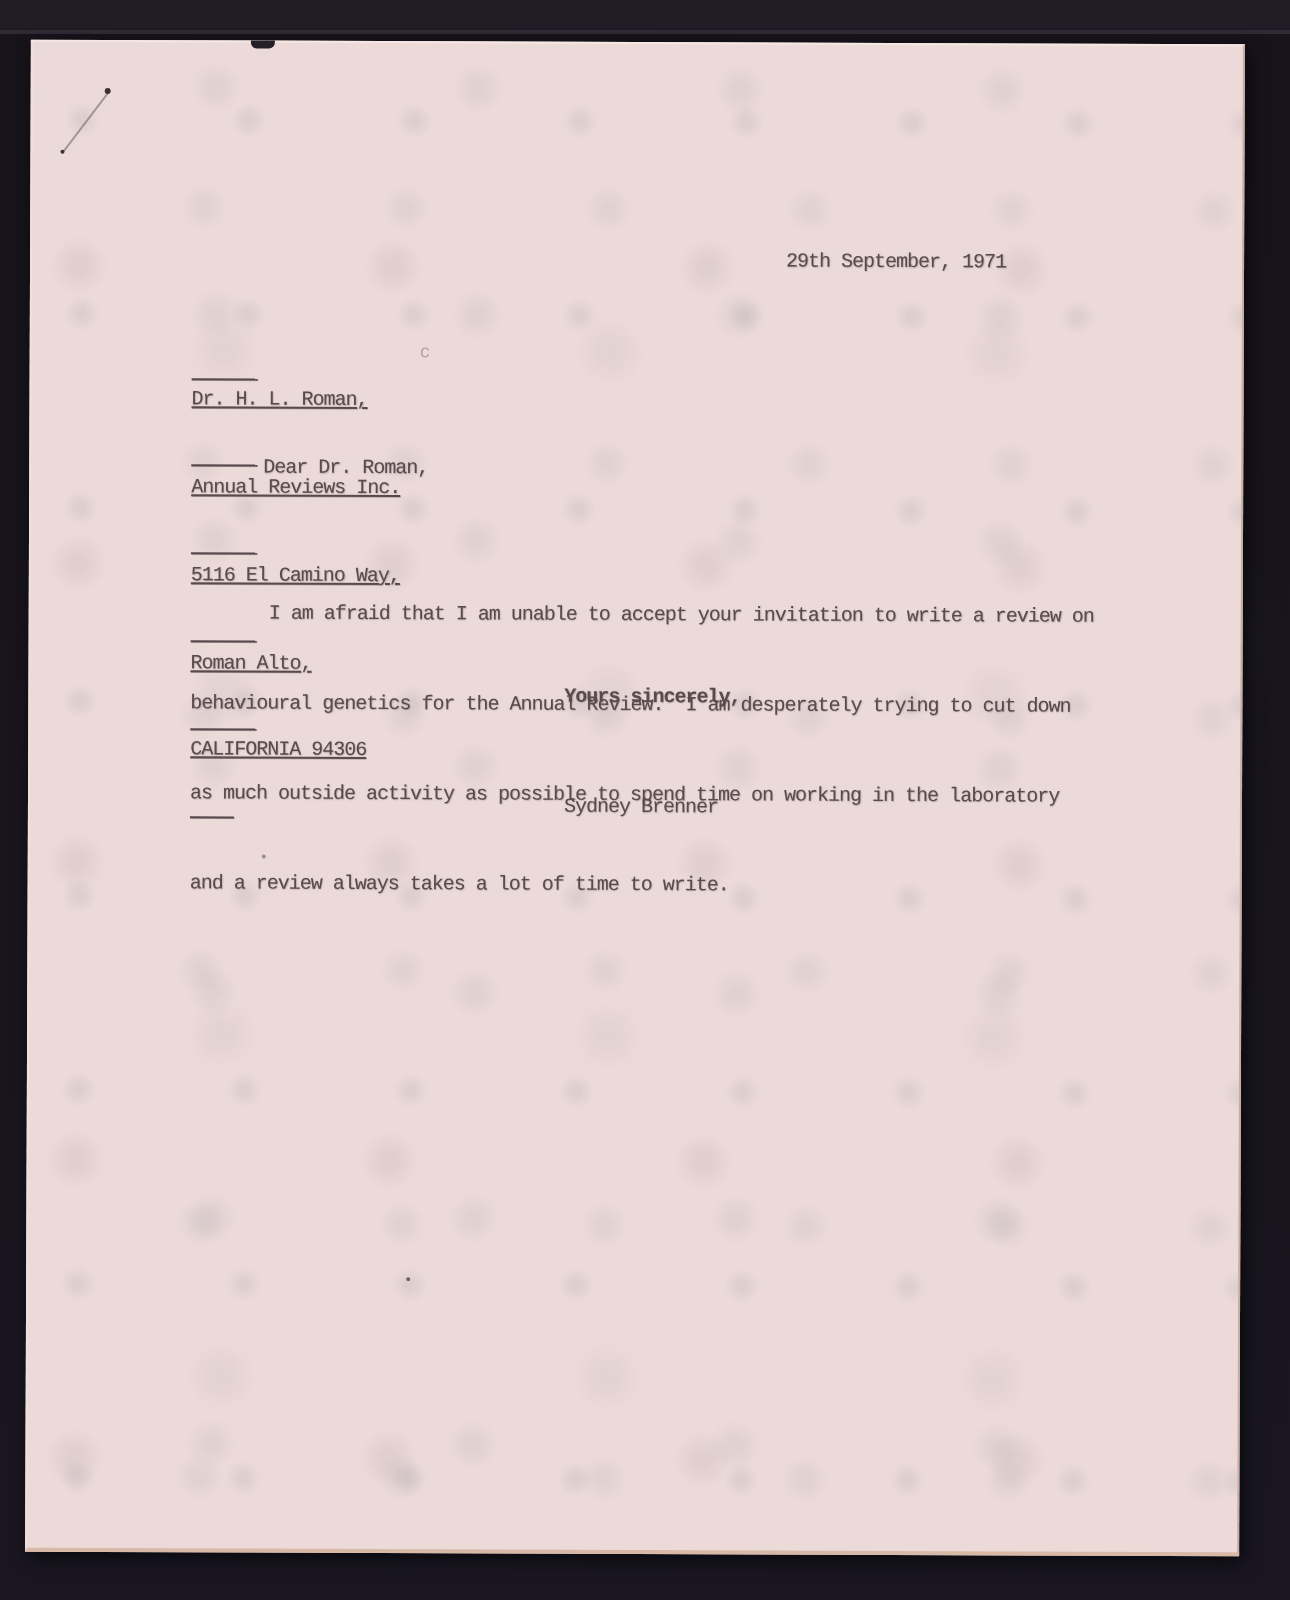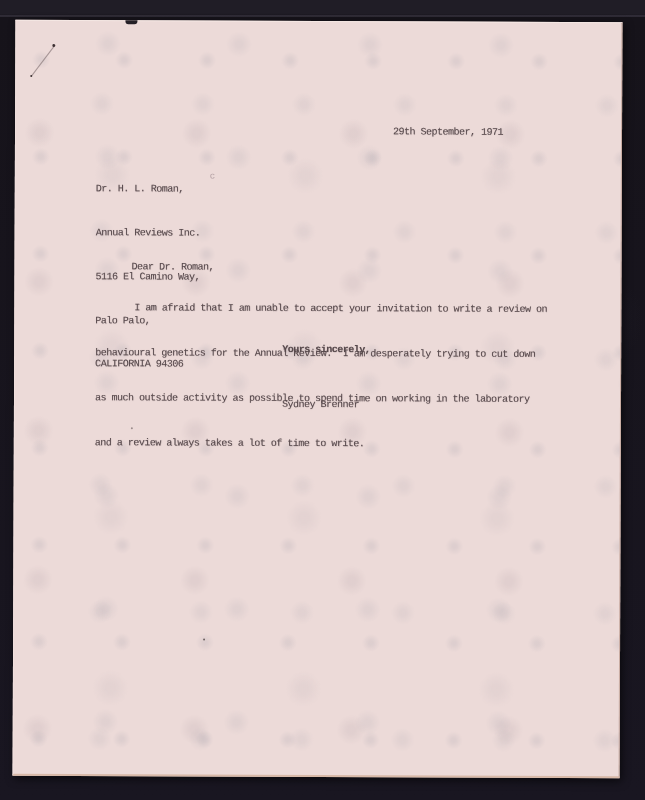--- a/index.html
+++ b/index.html
@@ -35,22 +35,22 @@
     border-bottom:2px solid #d8b9a8;
     border-right:1px solid #c9aca2;
     box-shadow:2px 3px 9px rgba(0,0,0,.6);
   }
   .txt {
     position:absolute; color:#584a4d; font-size:10px; line-height:15px;
     letter-spacing:-0.5px; white-space:pre;
     text-shadow:.3px .3px .7px rgba(88,74,77,.45);
   }
   .date-line     { left:377px; top:102px; }
-  .address-block { left:80px;  top:132px; line-height:14.6px; }
-  .salutation    { left:80px;  top:238px;padding-left:36px; }
+  .address-block { left:80px;  top:144px; line-height:14.6px;text-decoration:underline; }
+  .salutation    { left:80px;  top:206px;padding-left:36px; }
   .body-block    { left:80px;  top:249px; width:470px; }
   .body-line.indent { padding-left:39px; }
   .closing       { left:267px; top:320px;font-weight:bold; }
   .signature     { left:267px; top:375px;font-family:Liberation Mono, monospace; }
   .stray-mark {
     position:absolute; left:194px; top:150px; font-size:9px;
     color:rgba(135,115,122,.55); letter-spacing:0;
   }
   .scratch {
     position:absolute; left:15px; top:55px; width:38px; height:1px;
@@ -81,21 +81,21 @@
     <div class="speck s2"></div>
     <div class="speck s3"></div>
     <div class="speck s4"></div>
 
     <div class="txt date-line">29th September, 1971</div>
 
     <div class="txt address-block">
       <div>Dr. H. L. Roman,</div>
       <div>Annual Reviews Inc.</div>
       <div>5116 El Camino Way,</div>
-      <div>Palo Palo,</div>
+      <div>Roman Alto,</div>
       <div>CALIFORNIA 94306</div>
     </div>
 
     <div class="stray-mark">c</div>
 
     <div class="txt salutation">Dear Dr. Roman,</div>
 
     <div class="txt body-block">
       <div class="body-line indent">I am afraid that I am unable to accept your invitation to write a review on</div>
       <div class="body-line">behavioural genetics for the Annual Review.  I am desperately trying to cut down</div>

